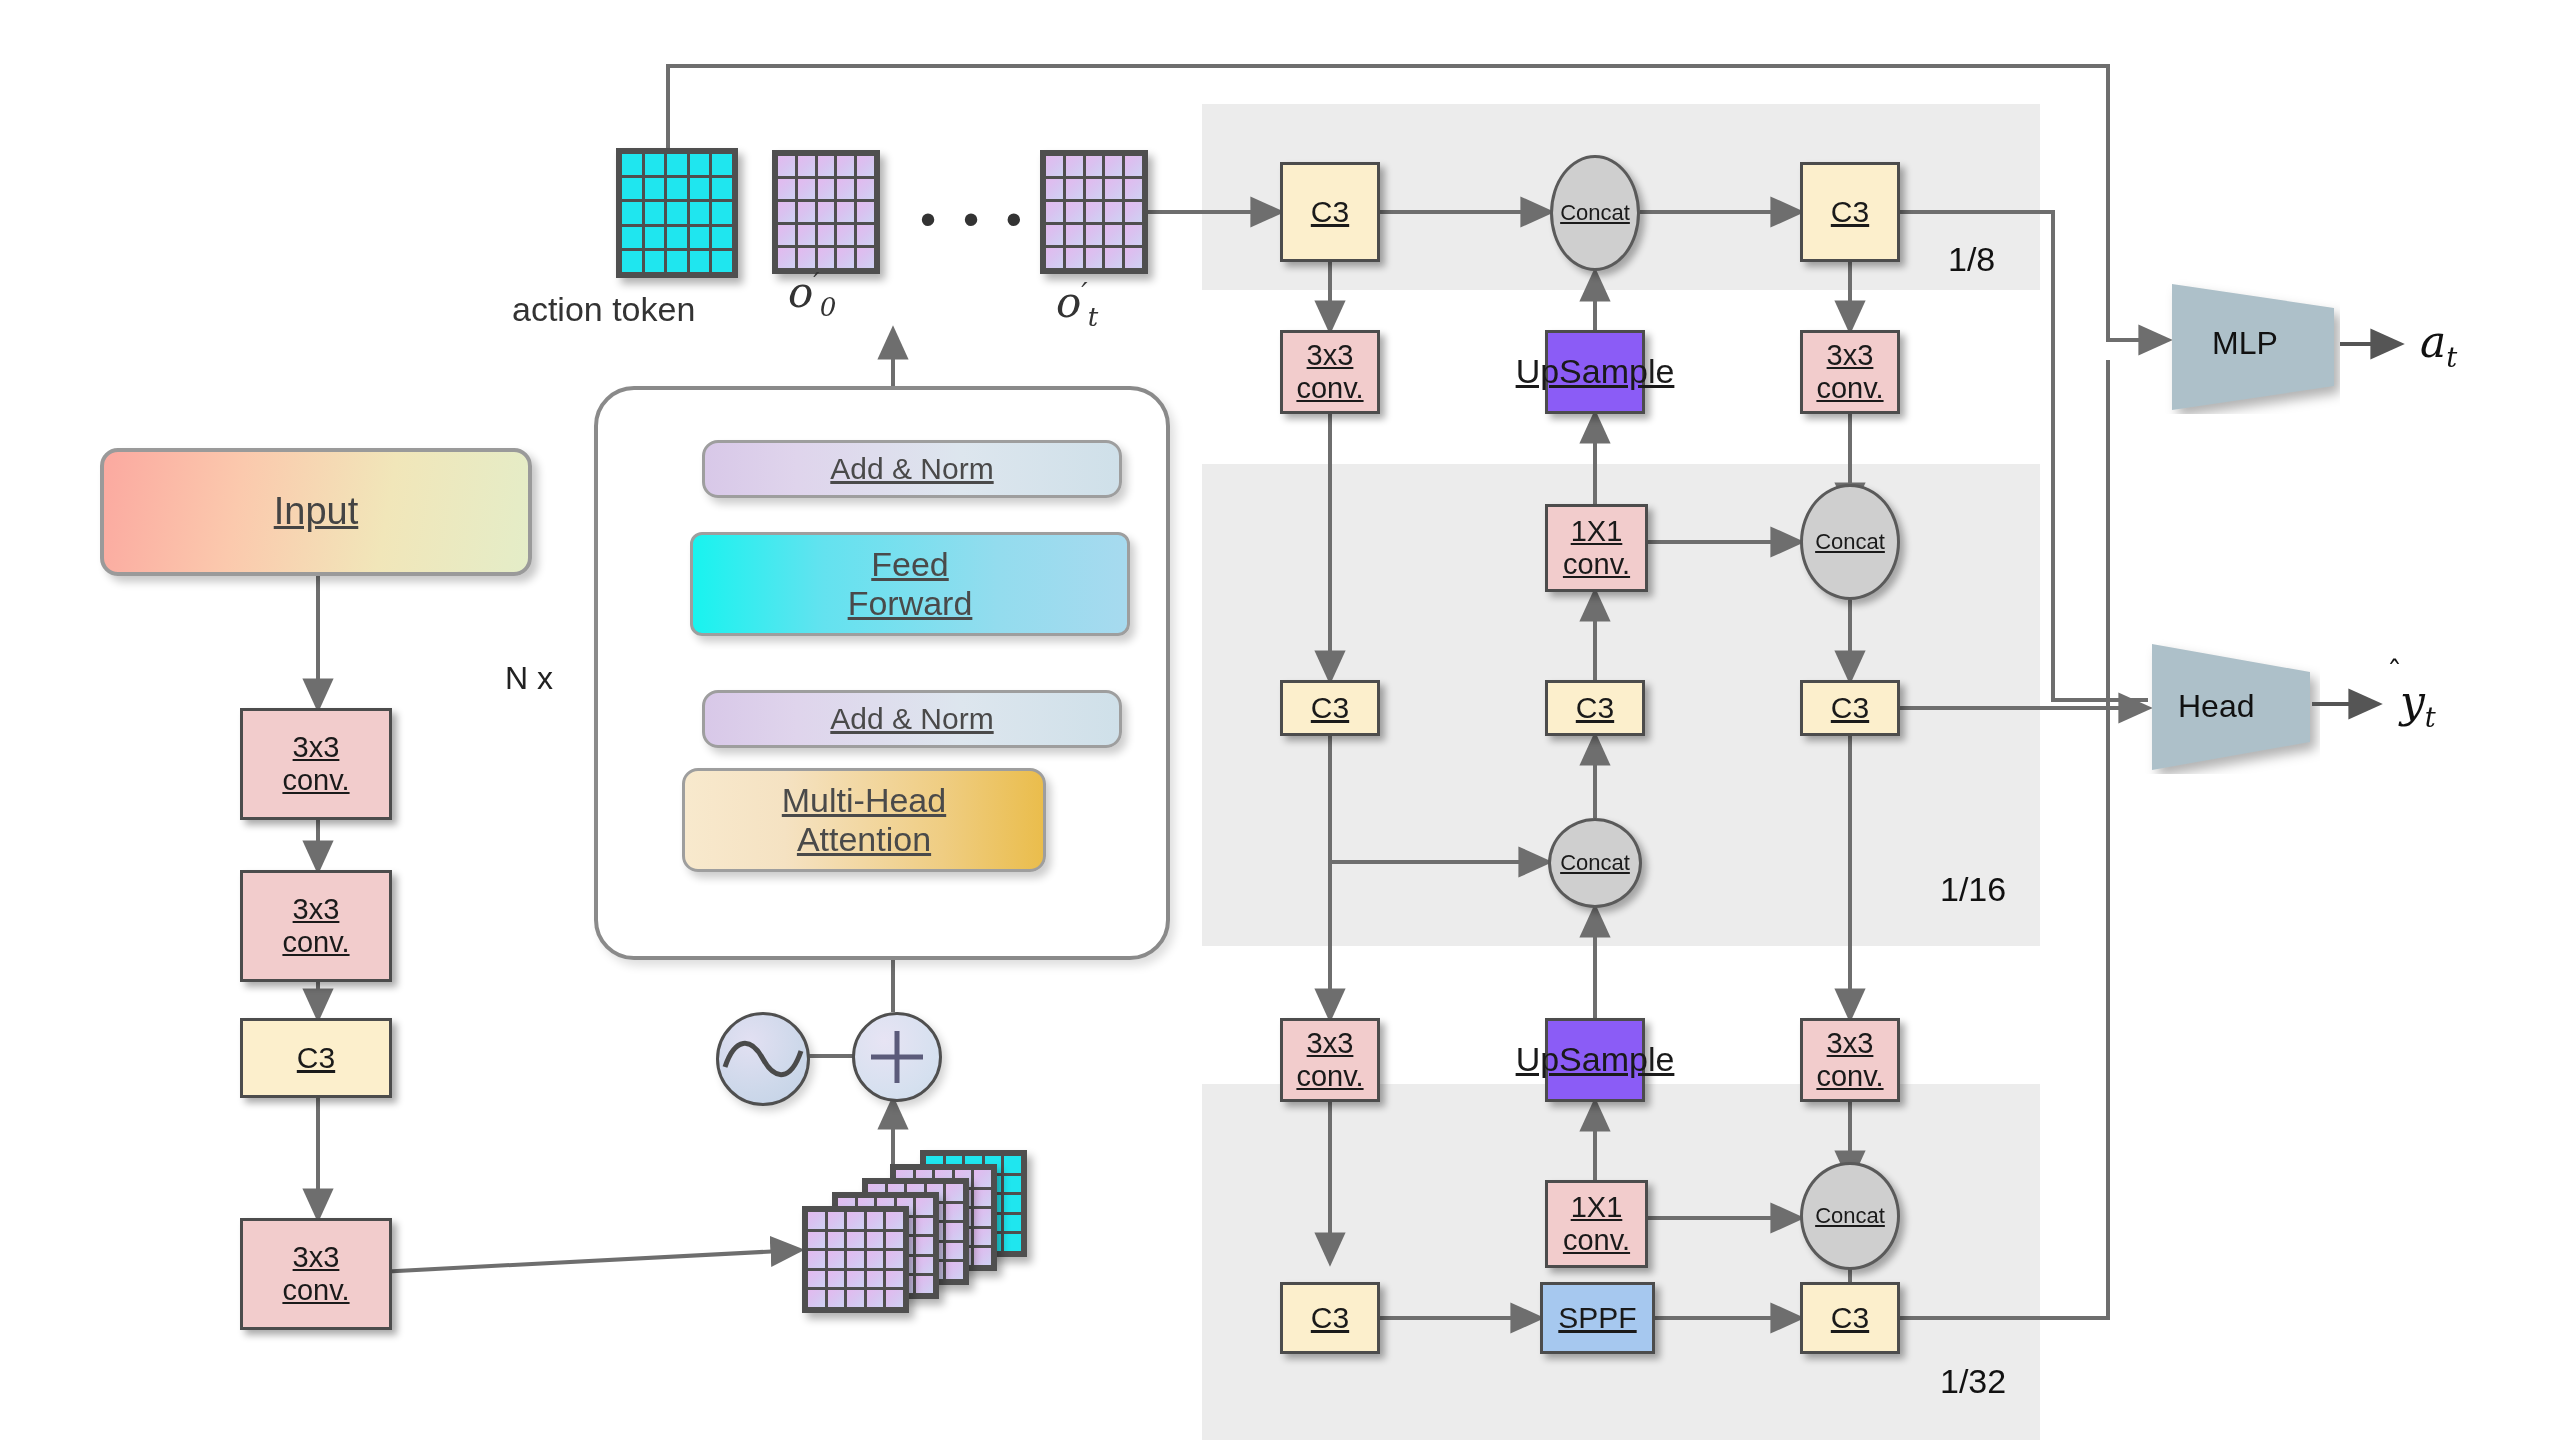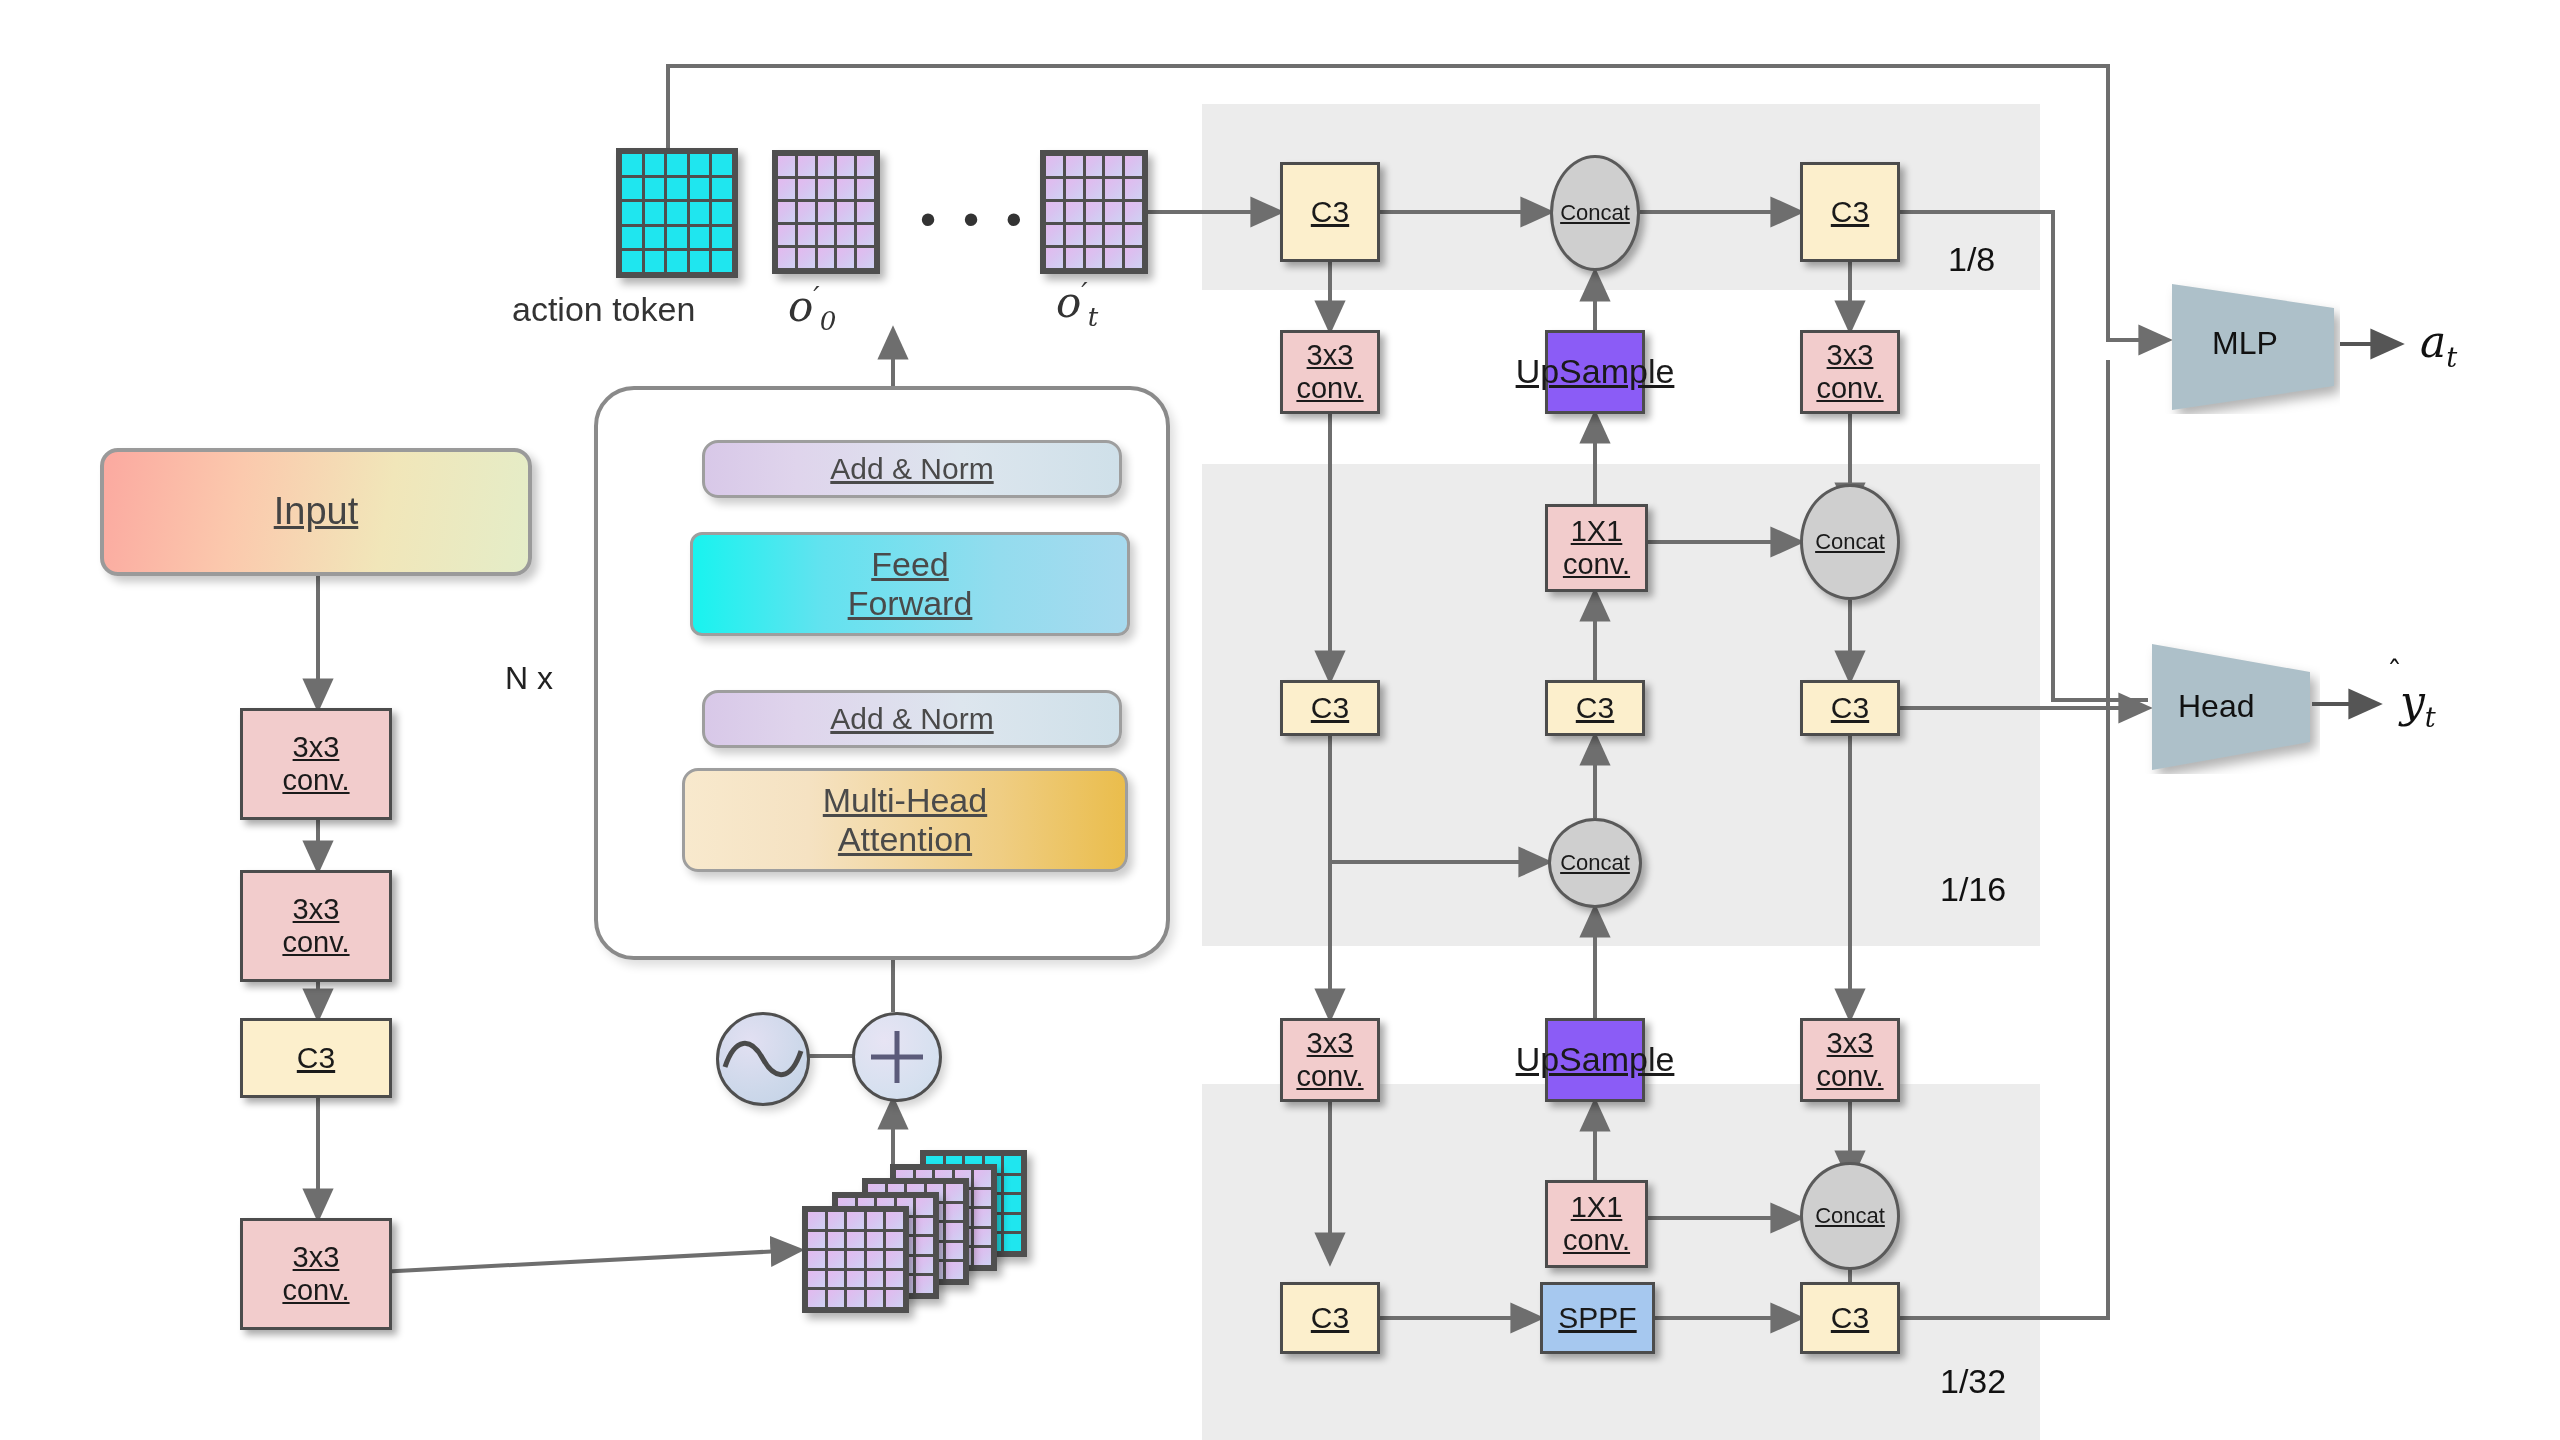--- a/index.html
+++ b/index.html
@@ -351,21 +351,21 @@
 
   <div class="node feedfwd" style="left:690px;top:532px;width:440px;height:104px;">
     <span>Feed</span>
     <span>Forward</span>
   </div>
 
   <div class="node addnorm" style="left:702px;top:690px;width:420px;height:58px;">
     <span>Add &amp; Norm</span>
   </div>
 
-  <div class="node mha" style="left:682px;top:768px;width:446px;height:104px;">
+  <div class="node mha" style="left:682px;top:768px;width:364px;height:104px;">
     <span>Multi-Head</span>
     <span>Attention</span>
   </div>
 
   <div class="grid" style="left:616px;top:148px;width:110px;height:118px;grid-template-columns:repeat(5,1fr);grid-template-rows:repeat(5,1fr);">
     <div class="cell-cyan"></div>
       <div class="cell-cyan"></div>
       <div class="cell-cyan"></div>
       <div class="cell-cyan"></div>
       <div class="cell-cyan"></div>
@@ -414,21 +414,21 @@
       <div class="cell-purple"></div>
       <div class="cell-purple"></div>
       <div class="cell-purple"></div>
       <div class="cell-purple"></div>
     <div class="cell-purple"></div>
       <div class="cell-purple"></div>
       <div class="cell-purple"></div>
       <div class="cell-purple"></div>
       <div class="cell-purple"></div>
   </div>
-  <div class="tok-lbl mathlbl" style="left:788px;top:282px;font-size:42px;">
+  <div class="tok-lbl mathlbl" style="left:788px;top:268px;font-size:42px;">
     <span>o</span><span style="position:relative;top:-14px;font-size:28px;">′</span><sub>0</sub>
   </div>
 
   <div class="dots" style="left:920px;top:192px;">
     <span>• • •</span>
   </div>
 
   <div class="grid" style="left:1040px;top:150px;width:96px;height:112px;grid-template-columns:repeat(5,1fr);grid-template-rows:repeat(5,1fr);">
     <div class="cell-purple"></div>
       <div class="cell-purple"></div>

